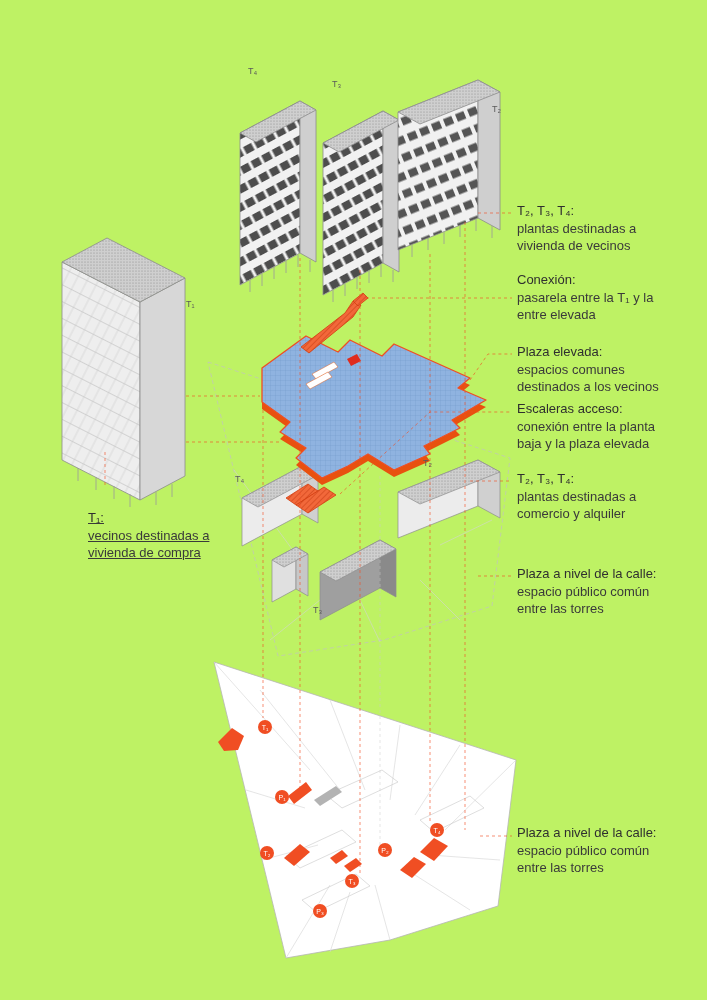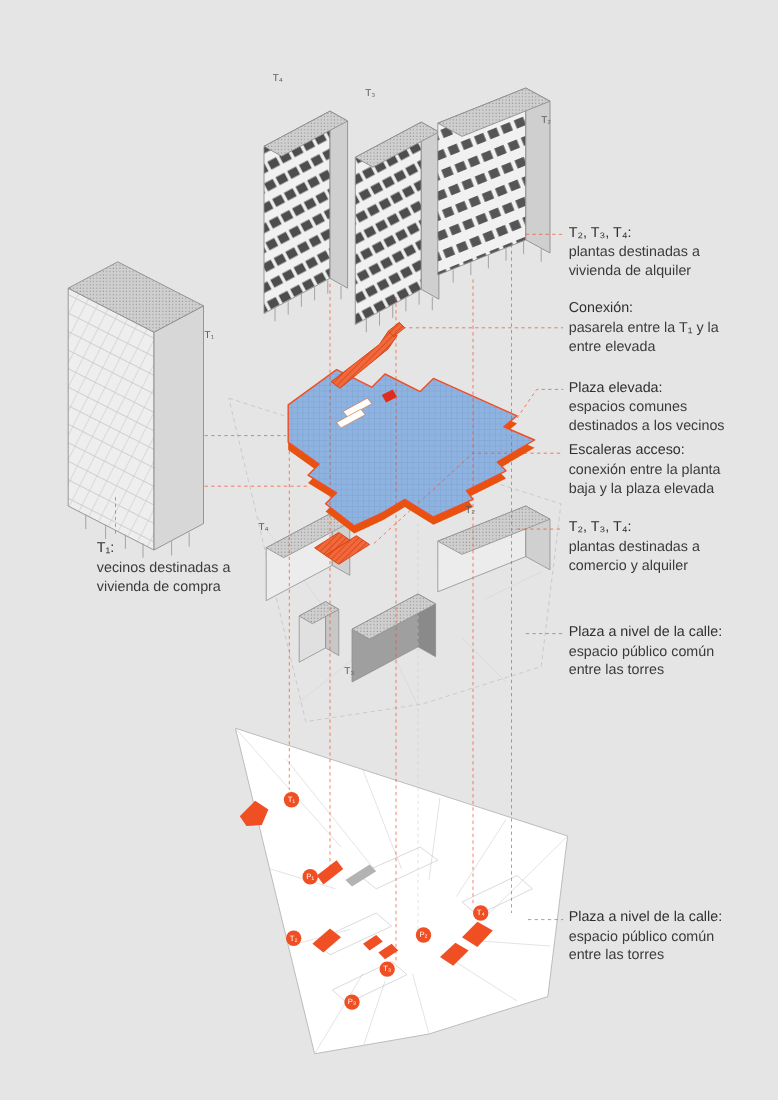--- a/index.html
+++ b/index.html
@@ -1,17 +1,17 @@
 <!DOCTYPE html>
 <html><head>
 <meta charset="utf-8">
 <style>
   html,body { margin:0; padding:0; background:#ffffff; }
   .stage {
-    position:relative; width:707px; height:1000px; background:#e5e5e5;
+    position:relative; width:707px; height:1000px; background:#bef264;
     font-family:"Liberation Sans", sans-serif; overflow:hidden;
   }
   .stage svg { position:absolute; left:0; top:0; }
   .ann { position:absolute; width:152px; font-size:13px; color:#3a3a3a; line-height:1.35; }
   .ann-title { color:#2f2f2f; }
   .ann-body { color:#3a3a3a; }
   .tower-label { position:absolute; font-size:9px; color:#5a5a5a; }
   .plan-circle {
     position:absolute; width:14px; height:14px; border-radius:50%;
     background:#f04e23; color:#ffffff; font-size:7px;
@@ -169,21 +169,21 @@
   <div class="tower-label" style="left:248px; top:66px;">T₄</div>
   <div class="tower-label" style="left:332px; top:79px;">T₃</div>
   <div class="tower-label" style="left:492px; top:104px;">T₂</div>
   <div class="tower-label" style="left:186px; top:299px;">T₁</div>
   <div class="tower-label" style="left:235px; top:474px;">T₄</div>
   <div class="tower-label" style="left:423px; top:458px;">T₂</div>
   <div class="tower-label" style="left:313px; top:605px;">T₃</div>
 
   <div class="ann" style="left:517px; top:202px;">
     <div class="ann-title">T₂, T₃, T₄:</div>
-    <div class="ann-body">plantas destinadas a vivienda de alquiler</div>
+    <div class="ann-body">plantas destinadas a vivienda de vecinos</div>
   </div>
   <div class="ann" style="left:517px; top:271px;">
     <div class="ann-title">Conexión:</div>
     <div class="ann-body">pasarela entre la T₁ y la entre elevada</div>
   </div>
   <div class="ann" style="left:517px; top:400px;">
     <div class="ann-title">Escaleras acceso:</div>
     <div class="ann-body">conexión entre la planta baja y la plaza elevada</div>
   </div>
   <div class="ann" style="left:517px; top:343px;">
@@ -196,21 +196,21 @@
   </div>
   <div class="ann" style="left:517px; top:565px;">
     <div class="ann-title">Plaza a nivel de la calle:</div>
     <div class="ann-body">espacio público común entre las torres</div>
   </div>
   <div class="ann" style="left:517px; top:824px;">
     <div class="ann-title">Plaza a nivel de la calle:</div>
     <div class="ann-body">espacio público común entre las torres</div>
   </div>
 
-  <div class="ann" style="left:88px; top:489px; width:132px;">
+  <div class="ann" style="left:88px; top:509px; width:132px;text-decoration:underline;">
     <div class="ann-title">T₁:</div>
     <div class="ann-body">vecinos destinadas a vivienda de compra</div>
   </div>
 
   <div class="plan-circle" style="left:258px; top:720px;">T₁</div>
   <div class="plan-circle" style="left:275px; top:790px;">P₁</div>
   <div class="plan-circle" style="left:430px; top:823px;">T₄</div>
   <div class="plan-circle" style="left:260px; top:846px;">T₂</div>
   <div class="plan-circle" style="left:378px; top:843px;">P₂</div>
   <div class="plan-circle" style="left:345px; top:874px;">T₃</div>

